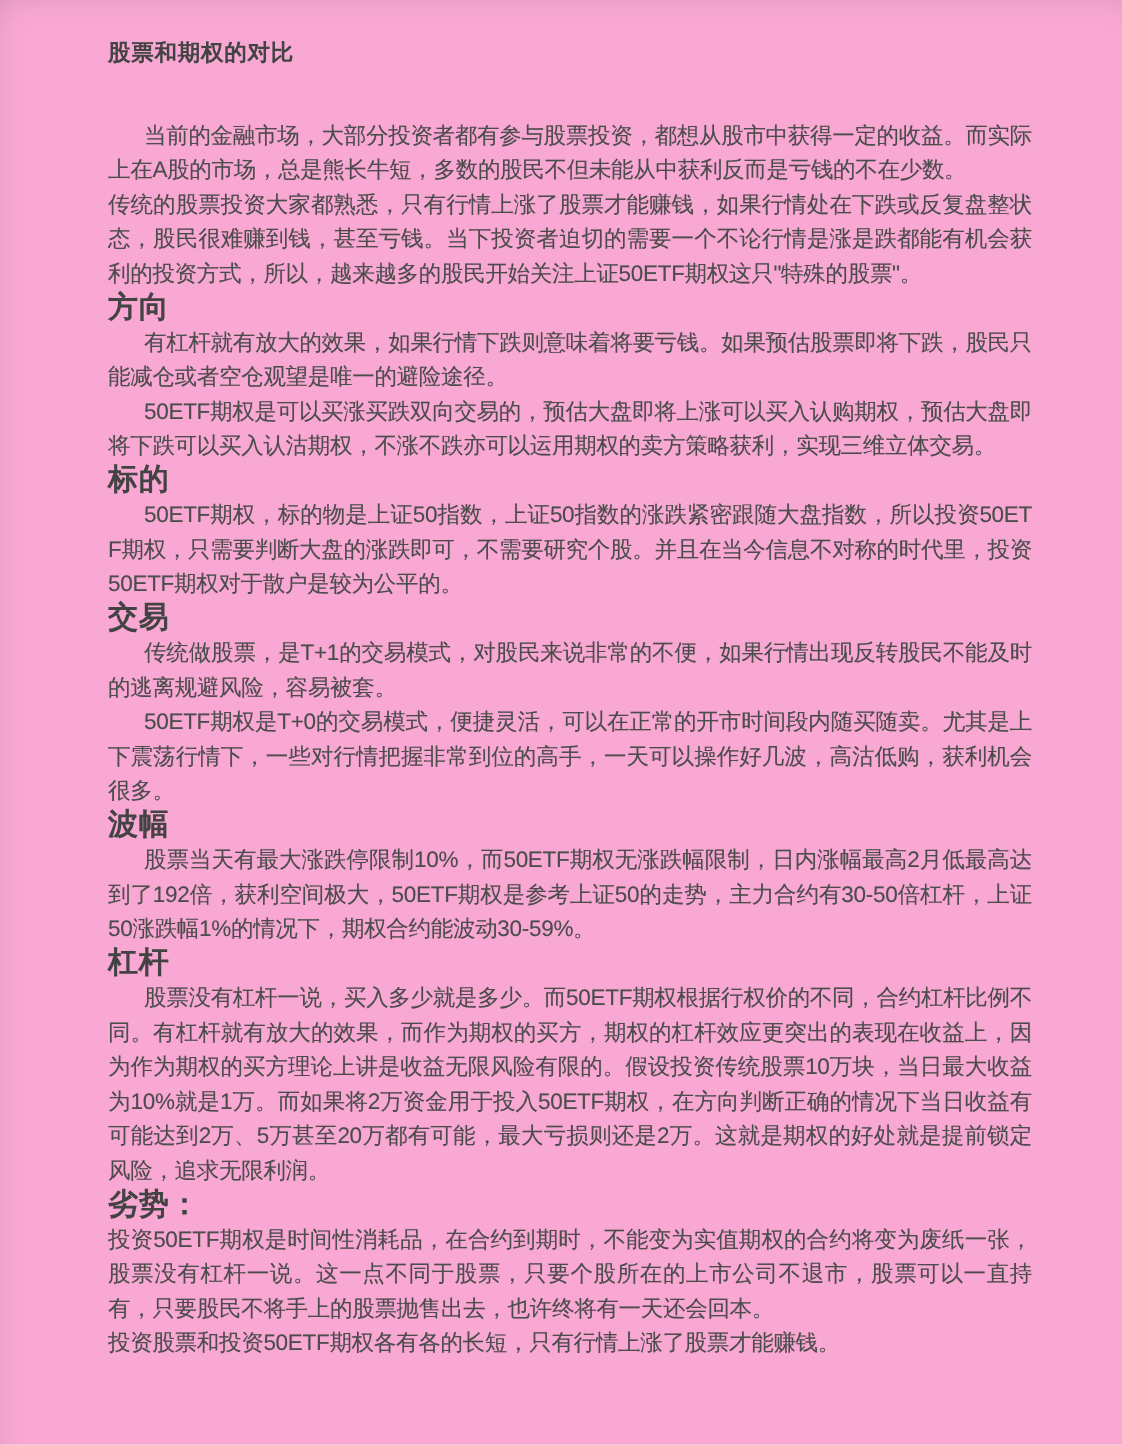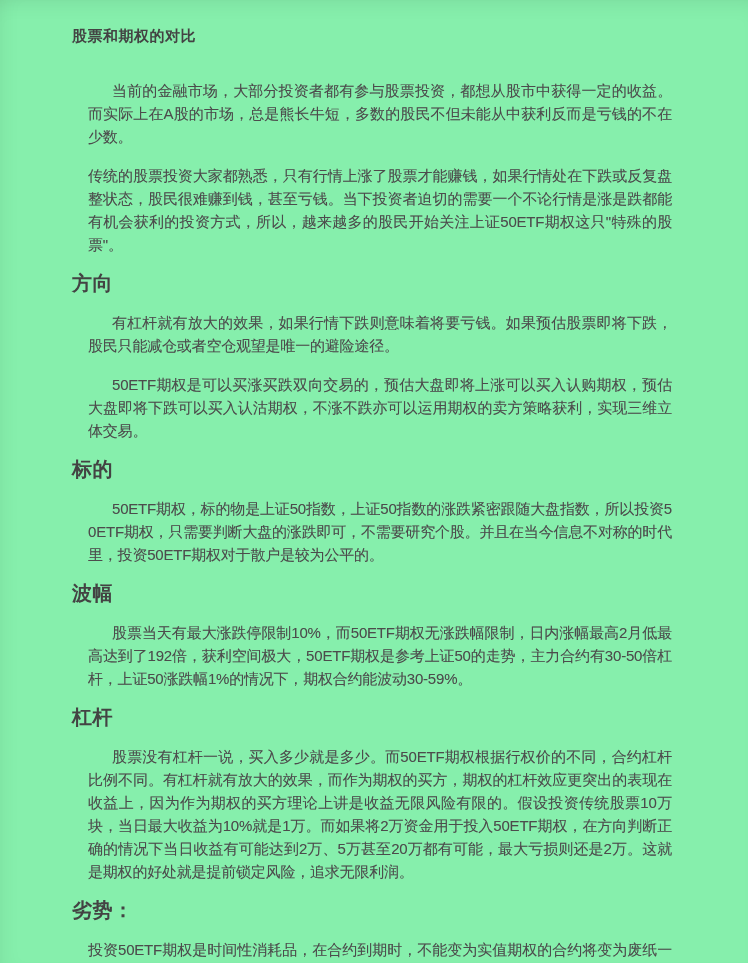--- a/index.html
+++ b/index.html
@@ -6,21 +6,21 @@
     margin: 0;
     padding: 0;
     background: #e9e9e9;
     font-family: "Liberation Sans", "DejaVu Sans", sans-serif;
   }
   .page {
     position: relative;
     width: 748px;
     height: 963px;
     margin: 0 auto;
-    background: #86efac;
+    background: #f9a8d4;
     box-sizing: border-box;
     padding: 24px 60px 0 72px;
     overflow: hidden;
     color: #4c4c4c;
     
     box-shadow: inset 0 16px 22px -16px rgba(0,0,0,0.10),
                 inset 16px 0 22px -16px rgba(0,0,0,0.07);
   }
   .article-title {
     font-size: 15px;
@@ -35,21 +35,21 @@
     font-size: 20px;
     line-height: 23px;
     font-weight: bold;
     color: #434343;
     margin: 0;
     letter-spacing: 0.5px;
   }
   .para {
     font-size: 15px;
     line-height: 23px;
-    margin: 16px;
+    margin: 0;
     letter-spacing: -0.2px;
     text-align: justify;
     text-shadow: 0 0 0.5px rgba(90,90,90,0.35); 
     word-break: break-all;
   }
   .para.indent { text-indent: 24px; }
 </style>
 </head>
 <body>
 
@@ -66,20 +66,25 @@
     <h2 class="section-heading">方向</h2>
     <p class="para indent">有杠杆就有放大的效果，如果行情下跌则意味着将要亏钱。如果预估股票即将下跌，股民只能减仓或者空仓观望是唯一的避险途径。</p>
     <p class="para indent">50ETF期权是可以买涨买跌双向交易的，预估大盘即将上涨可以买入认购期权，预估大盘即将下跌可以买入认沽期权，不涨不跌亦可以运用期权的卖方策略获利，实现三维立体交易。</p>
   </div>
 
   <div class="section">
     <h2 class="section-heading">标的</h2>
     <p class="para indent">50ETF期权，标的物是上证50指数，上证50指数的涨跌紧密跟随大盘指数，所以投资50ETF期权，只需要判断大盘的涨跌即可，不需要研究个股。并且在当今信息不对称的时代里，投资50ETF期权对于散户是较为公平的。</p>
   </div>
 
+  <div class="section">
+    <h2 class="section-heading">交易</h2>
+    <p class="para indent">传统做股票，是T+1的交易模式，对股民来说非常的不便，如果行情出现反转股民不能及时的逃离规避风险，容易被套。</p>
+    <p class="para indent">50ETF期权是T+0的交易模式，便捷灵活，可以在正常的开市时间段内随买随卖。尤其是上下震荡行情下，一些对行情把握非常到位的高手，一天可以操作好几波，高沽低购，获利机会很多。</p>
+  </div>
 
   <div class="section">
     <h2 class="section-heading">波幅</h2>
     <p class="para indent">股票当天有最大涨跌停限制10%，而50ETF期权无涨跌幅限制，日内涨幅最高2月低最高达到了192倍，获利空间极大，50ETF期权是参考上证50的走势，主力合约有30-50倍杠杆，上证50涨跌幅1%的情况下，期权合约能波动30-59%。</p>
   </div>
 
   <div class="section">
     <h2 class="section-heading">杠杆</h2>
     <p class="para indent">股票没有杠杆一说，买入多少就是多少。而50ETF期权根据行权价的不同，合约杠杆比例不同。有杠杆就有放大的效果，而作为期权的买方，期权的杠杆效应更突出的表现在收益上，因为作为期权的买方理论上讲是收益无限风险有限的。假设投资传统股票10万块，当日最大收益为10%就是1万。而如果将2万资金用于投入50ETF期权，在方向判断正确的情况下当日收益有可能达到2万、5万甚至20万都有可能，最大亏损则还是2万。这就是期权的好处就是提前锁定风险，追求无限利润。</p>
   </div>

